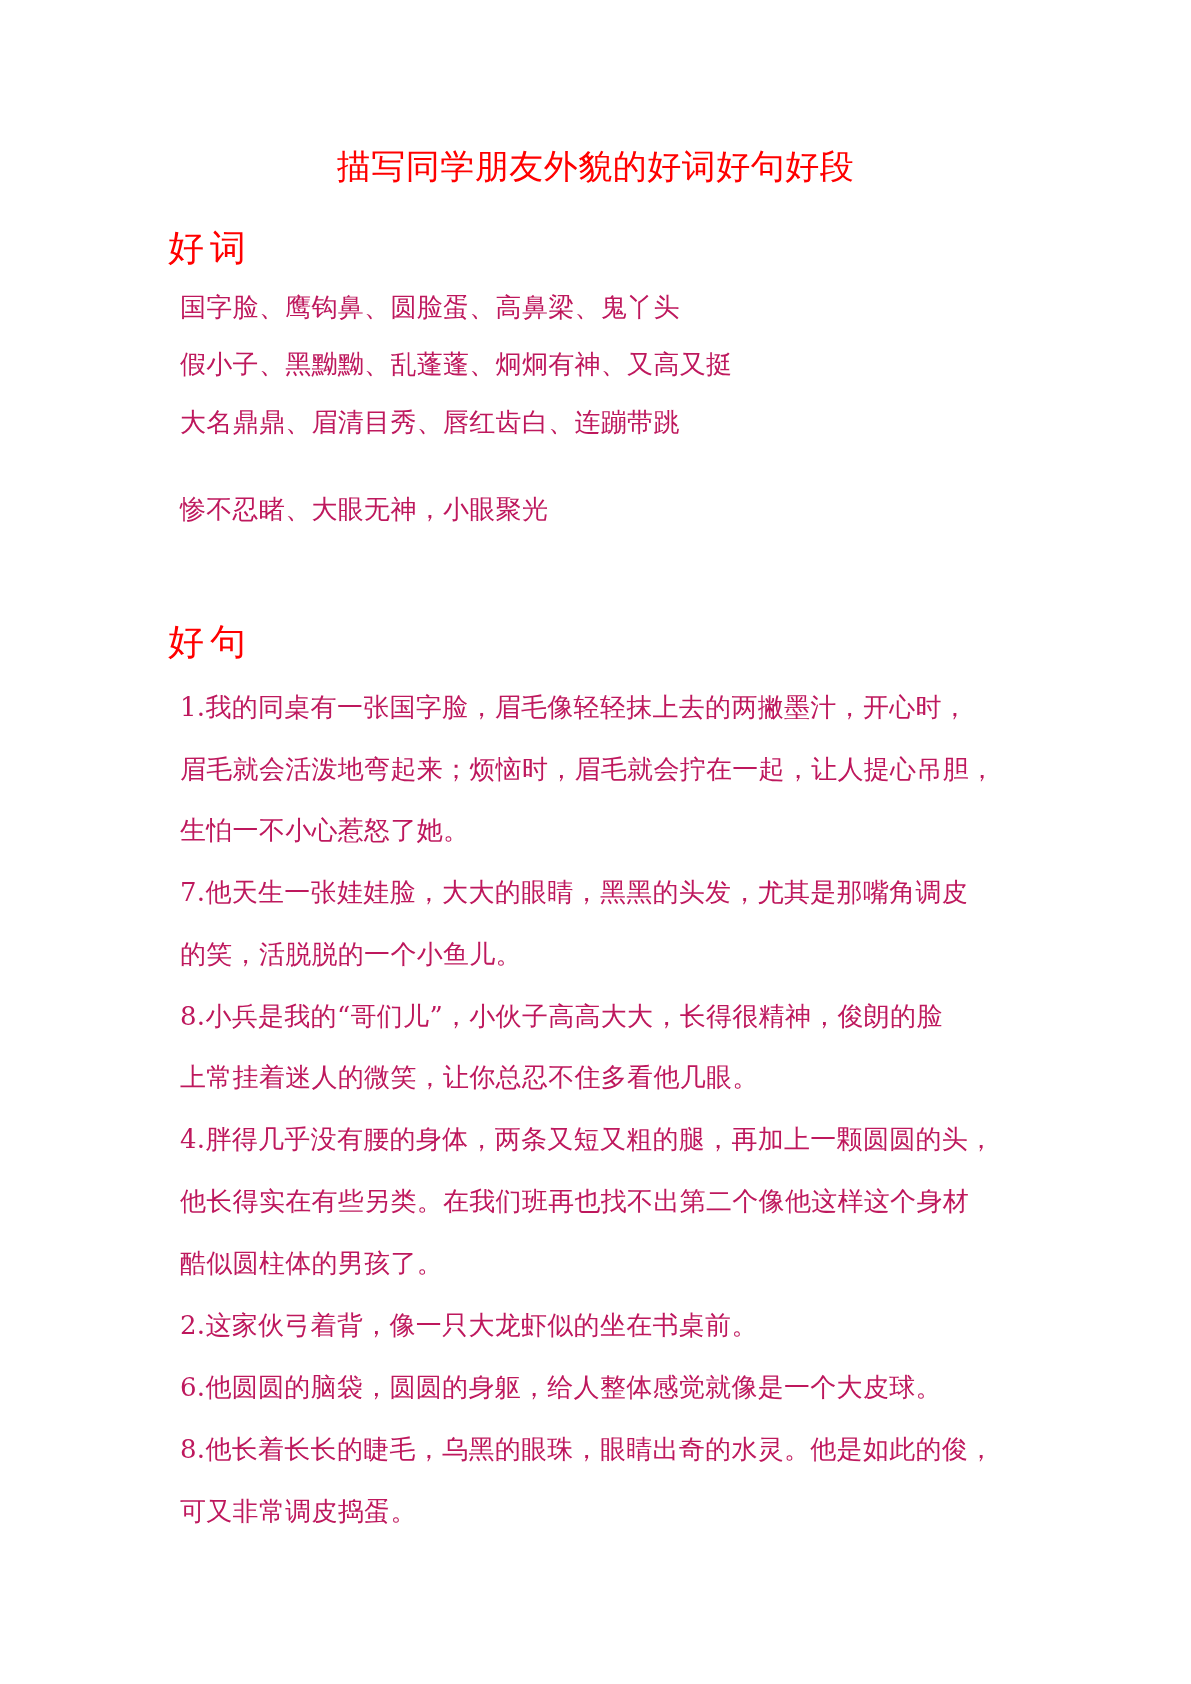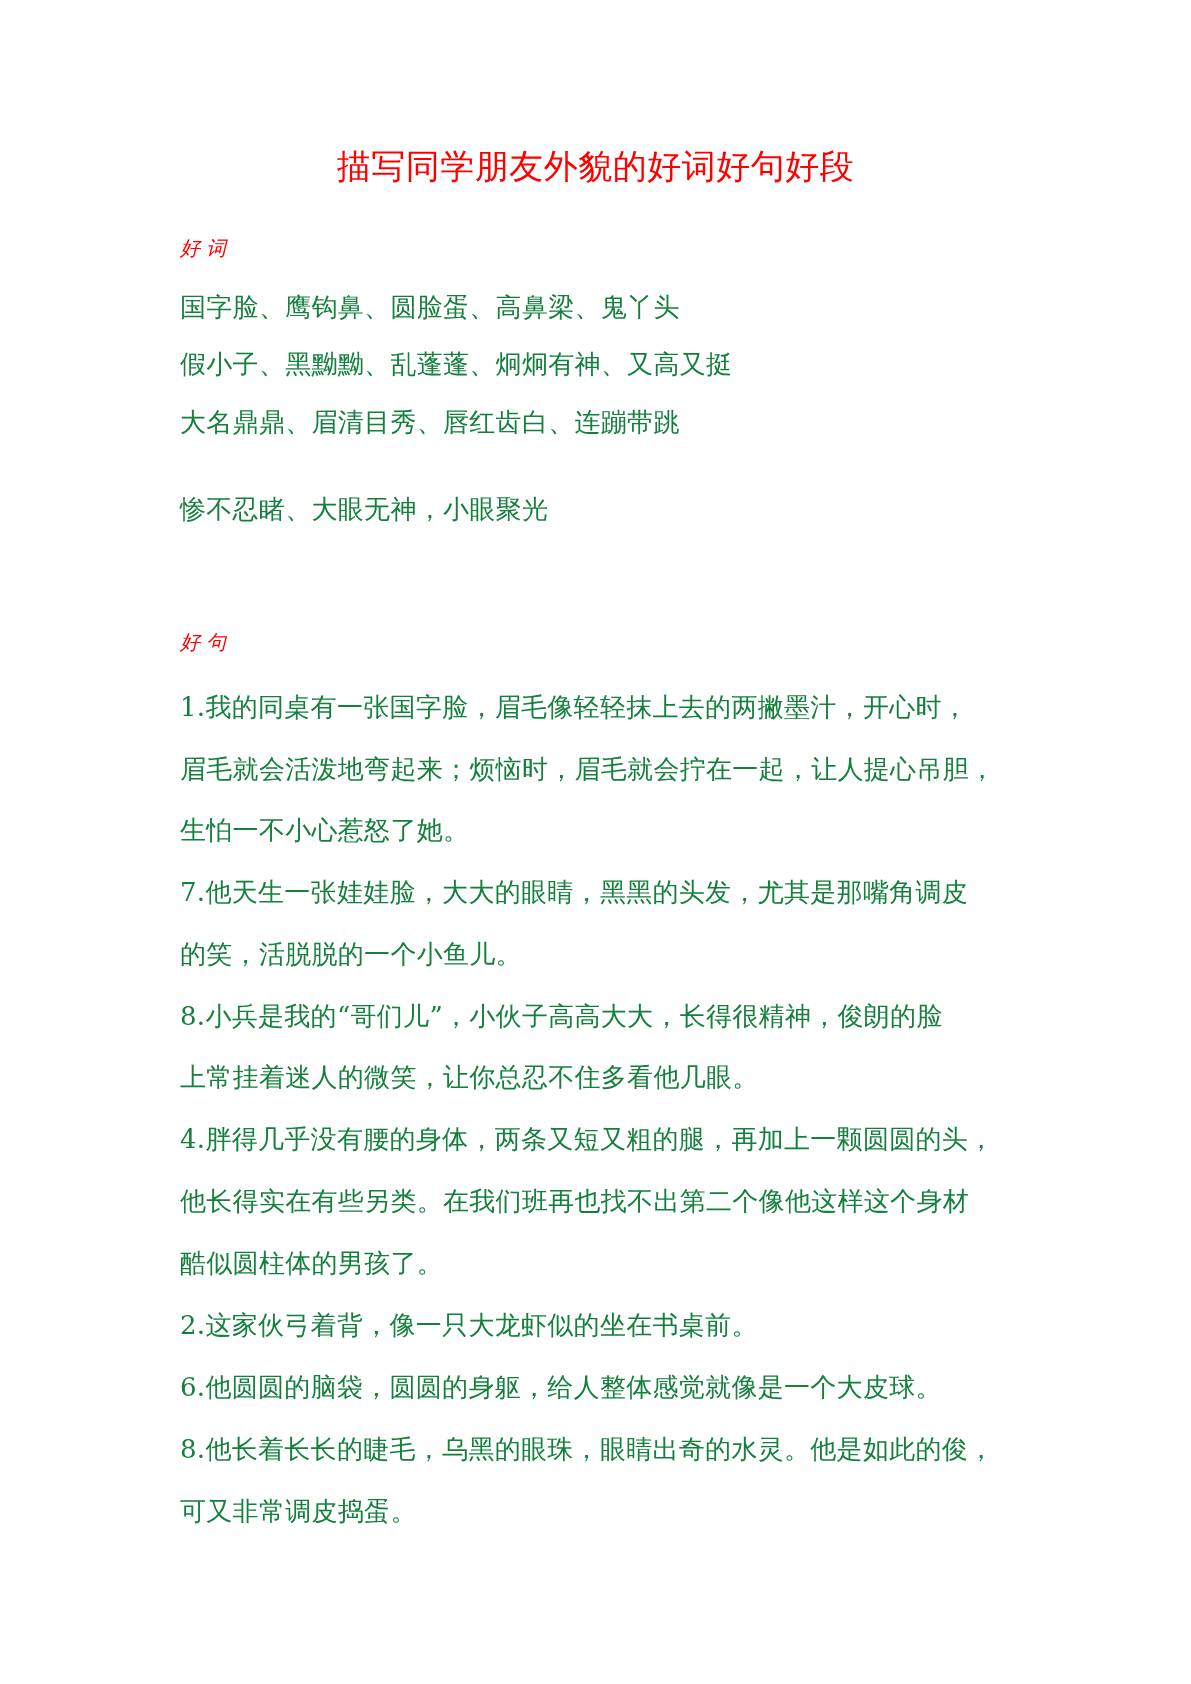--- a/index.html
+++ b/index.html
@@ -28,33 +28,32 @@
       top: 146px;
       width: 1191px;
       text-align: center;
       font-size: 34px;
       line-height: 40px;
       color: #ff0000;
       letter-spacing: 0.5px;
     }
     .section-heading {
       position: absolute;
-      left: 180px;
-      font-size: 20px;
+      left: 168px;
+      font-size: 36px;
       line-height: 40px;
       color: #ff0000;
       letter-spacing: 6px;
-      font-style: italic;
     }
     .line {
       position: absolute;
       left: 180px;
       font-size: 26px;
       line-height: 34px;
-      color: #15803d;
+      color: #be185d;
       white-space: nowrap;
       letter-spacing: 0.3px;
     }
   </style>
 </head>
 <body>
 
 <div class="page">
 
   <div class="title">描写同学朋友外貌的好词好句好段</div>

